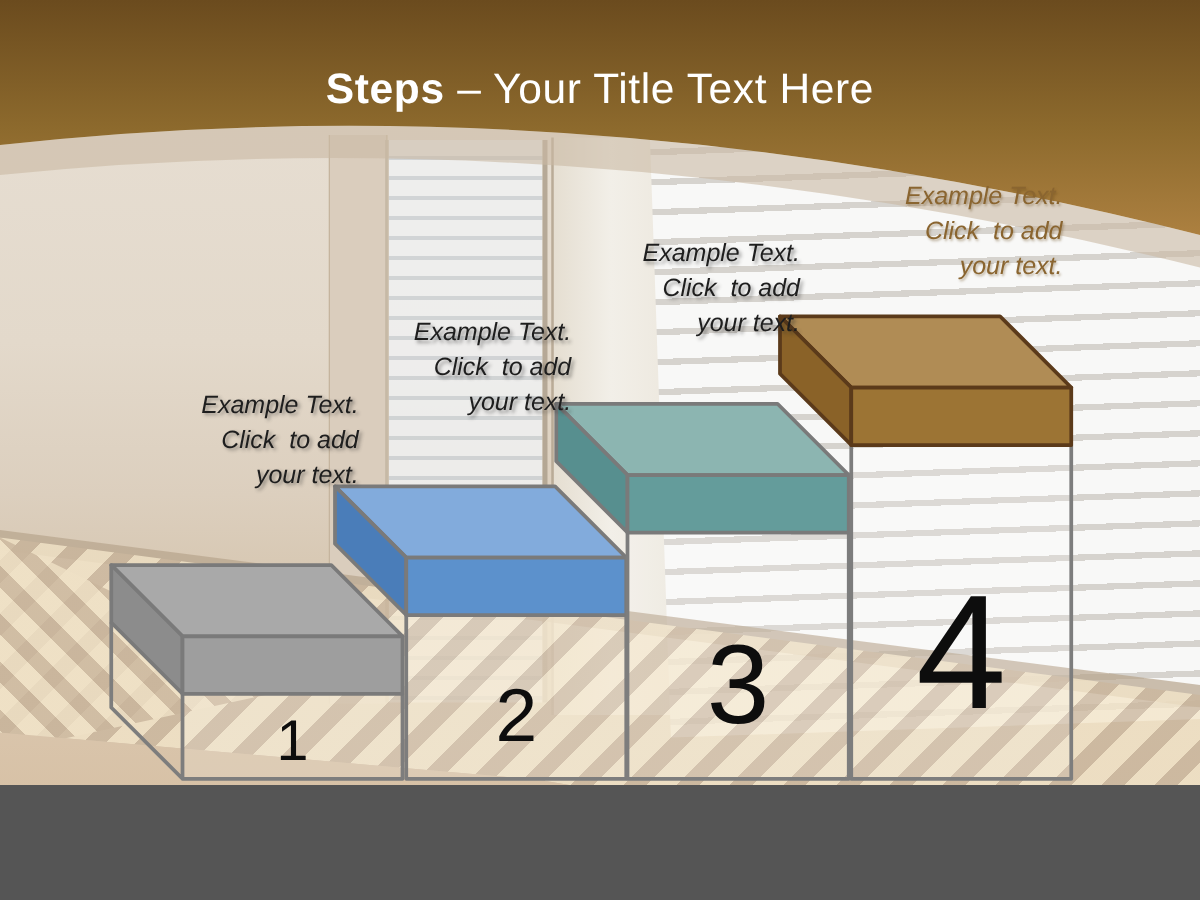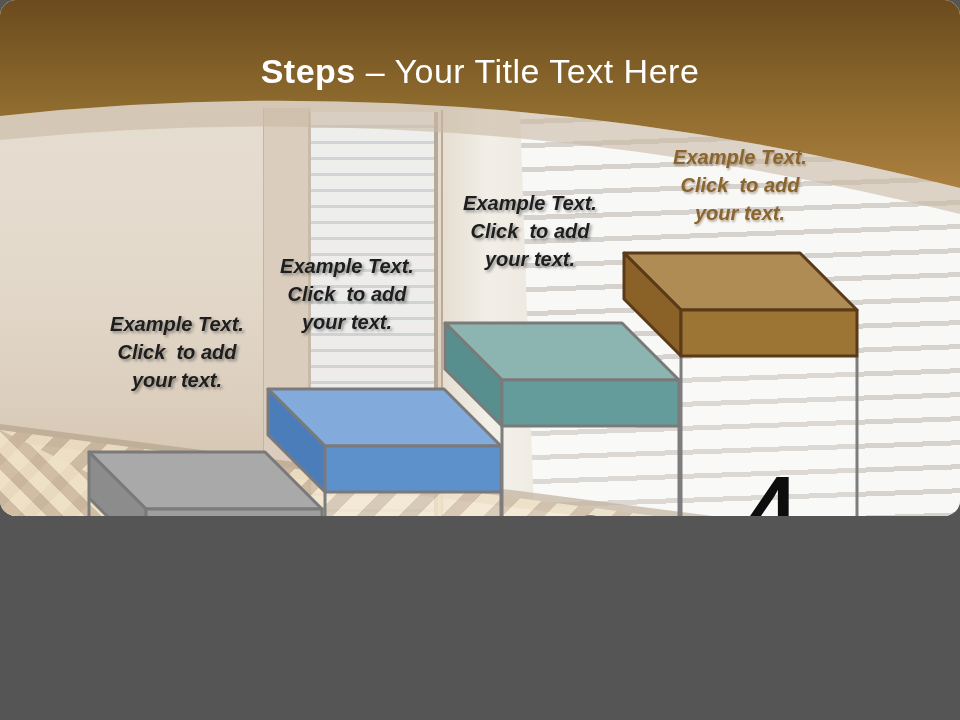--- a/index.html
+++ b/index.html
@@ -1,17 +1,17 @@
 <!DOCTYPE html>
 <html><head>
 <meta charset="utf-8">
 <style>
   html,body{margin:0;padding:0;background:#555;}
-  #slide{position:relative;width:960px;height:516px;overflow:hidden;
-         font-family:"Liberation Sans",sans-serif;background:#E5DCCF;border-radius:16px;}
+  #slide{position:relative;width:960px;height:628px;overflow:hidden;
+         font-family:"Liberation Sans",sans-serif;background:#E5DCCF;}
   #slide *{box-sizing:border-box;}
 
   
   .bg{position:absolute;}
   .bg-wall{left:0;top:0;width:960px;height:720px;
     background:linear-gradient(180deg,#E8E0D5 0%,#E3D9CB 38%,#DCCFBE 55%,#D6C6B0 66%,#D0BCA2 100%);}
   .bg-pillar-left{left:263px;top:108px;width:47px;height:455px;background:#DACDBD;
     border-left:1px solid rgba(170,150,120,.45);border-right:1px solid rgba(170,150,120,.45);}
   .bg-window{left:308px;top:112px;width:130px;height:450px;opacity:.8;
     background:repeating-linear-gradient(180deg,#F1F3F5 0 13px,#CDD3D8 13px 16px);
@@ -39,23 +39,23 @@
   #header-svg{position:absolute;left:0;top:0;z-index:3;}
 
   
   #stairs-svg{position:absolute;left:0;top:0;z-index:4;}
 
   
   .title{position:absolute;z-index:6;left:0;top:52px;width:100%;text-align:center;
     color:#FFFFFF;font-size:34px;line-height:1.15;letter-spacing:.5px;}
   .title-bold{font-weight:bold;}
 
-  .label{position:absolute;z-index:6;width:220px;text-align:center;
+  .label{position:absolute;z-index:6;width:220px;text-align:right;
     font-style:italic;font-size:20px;line-height:28px;white-space:pre;
-    text-shadow:2px 2px 3px rgba(40,40,40,.45);font-weight:bold;}
+    text-shadow:2px 2px 3px rgba(40,40,40,.45);}
   .label-3{text-shadow:1px 2px 2px rgba(101,69,23,.4);}
   .label-0{left:67px; top:310px;}
   .label-1{left:237px;top:252px;}
   .label-2{left:420px;top:189px;}
   .label-3{left:630px;top:143px;}
 
   .num{position:absolute;z-index:6;text-align:center;line-height:1;color:#0d0d0d;}
   .num-0{left:146px;width:176px;top:569px;font-size:46px;}
   .num-1{left:325px;width:176px;top:543px;font-size:60px;}
   .num-2{left:502px;width:177px;top:503px;font-size:90px;}

